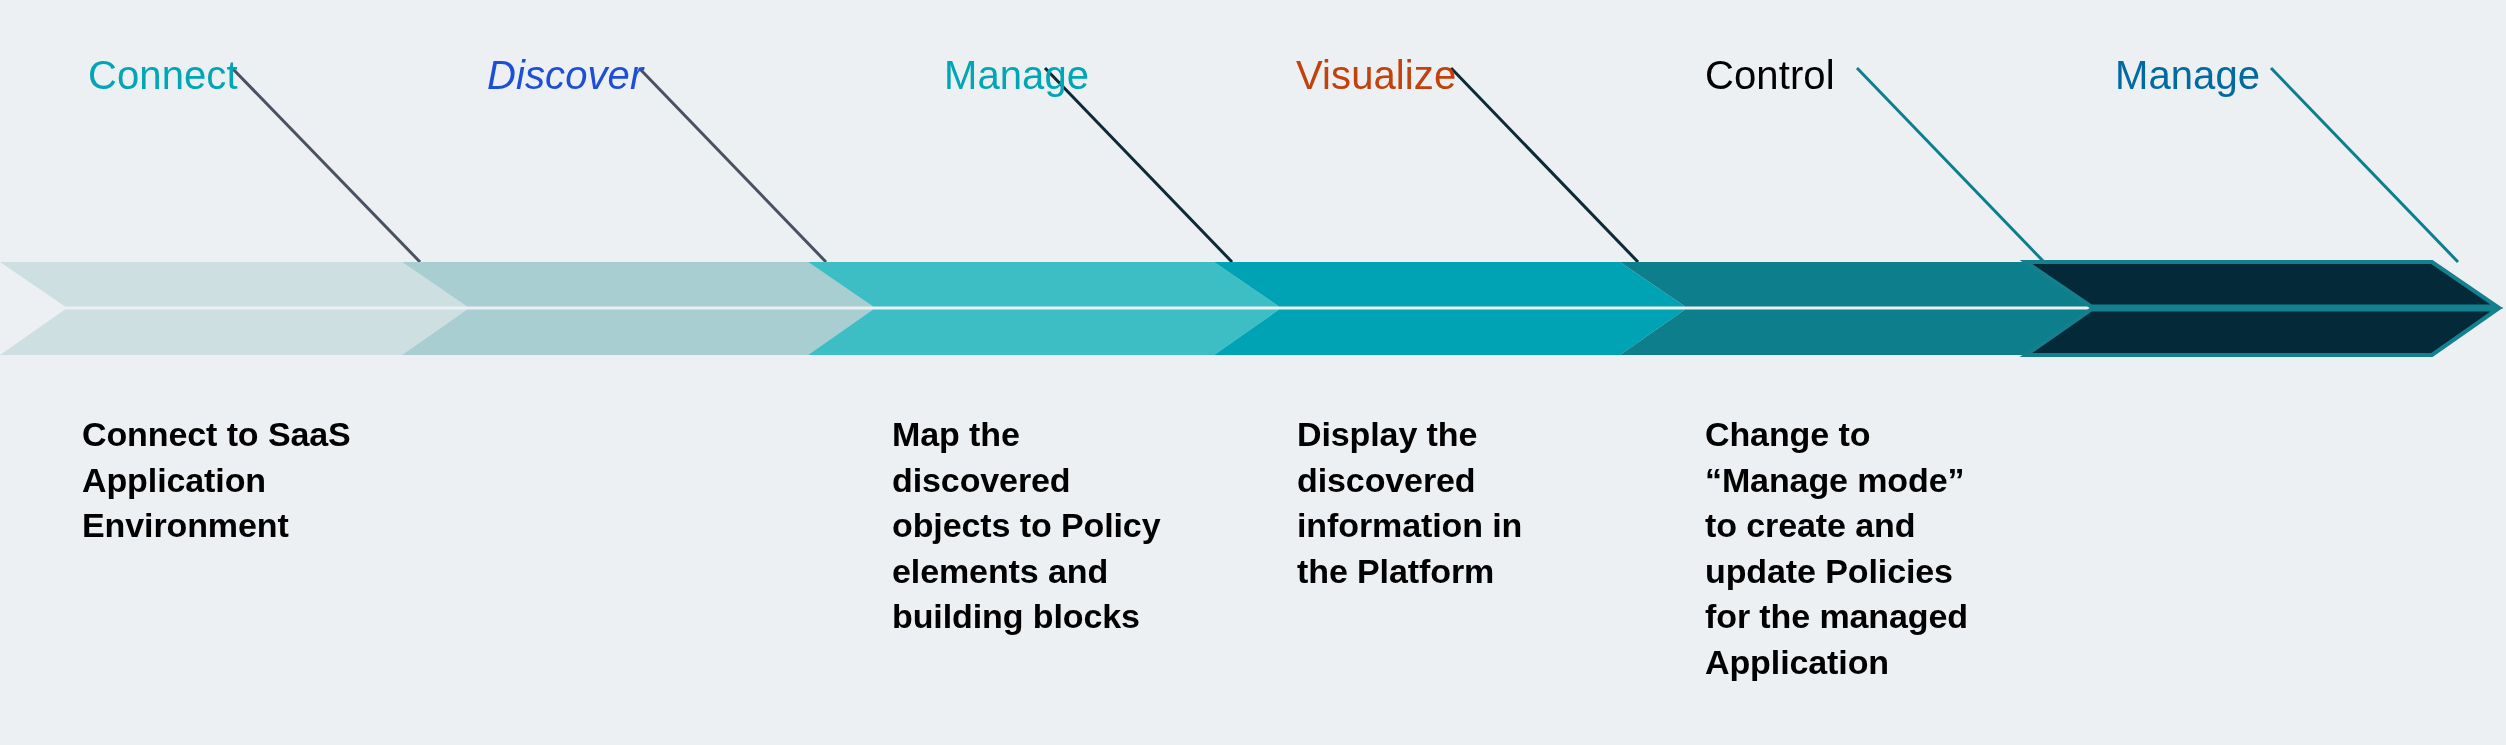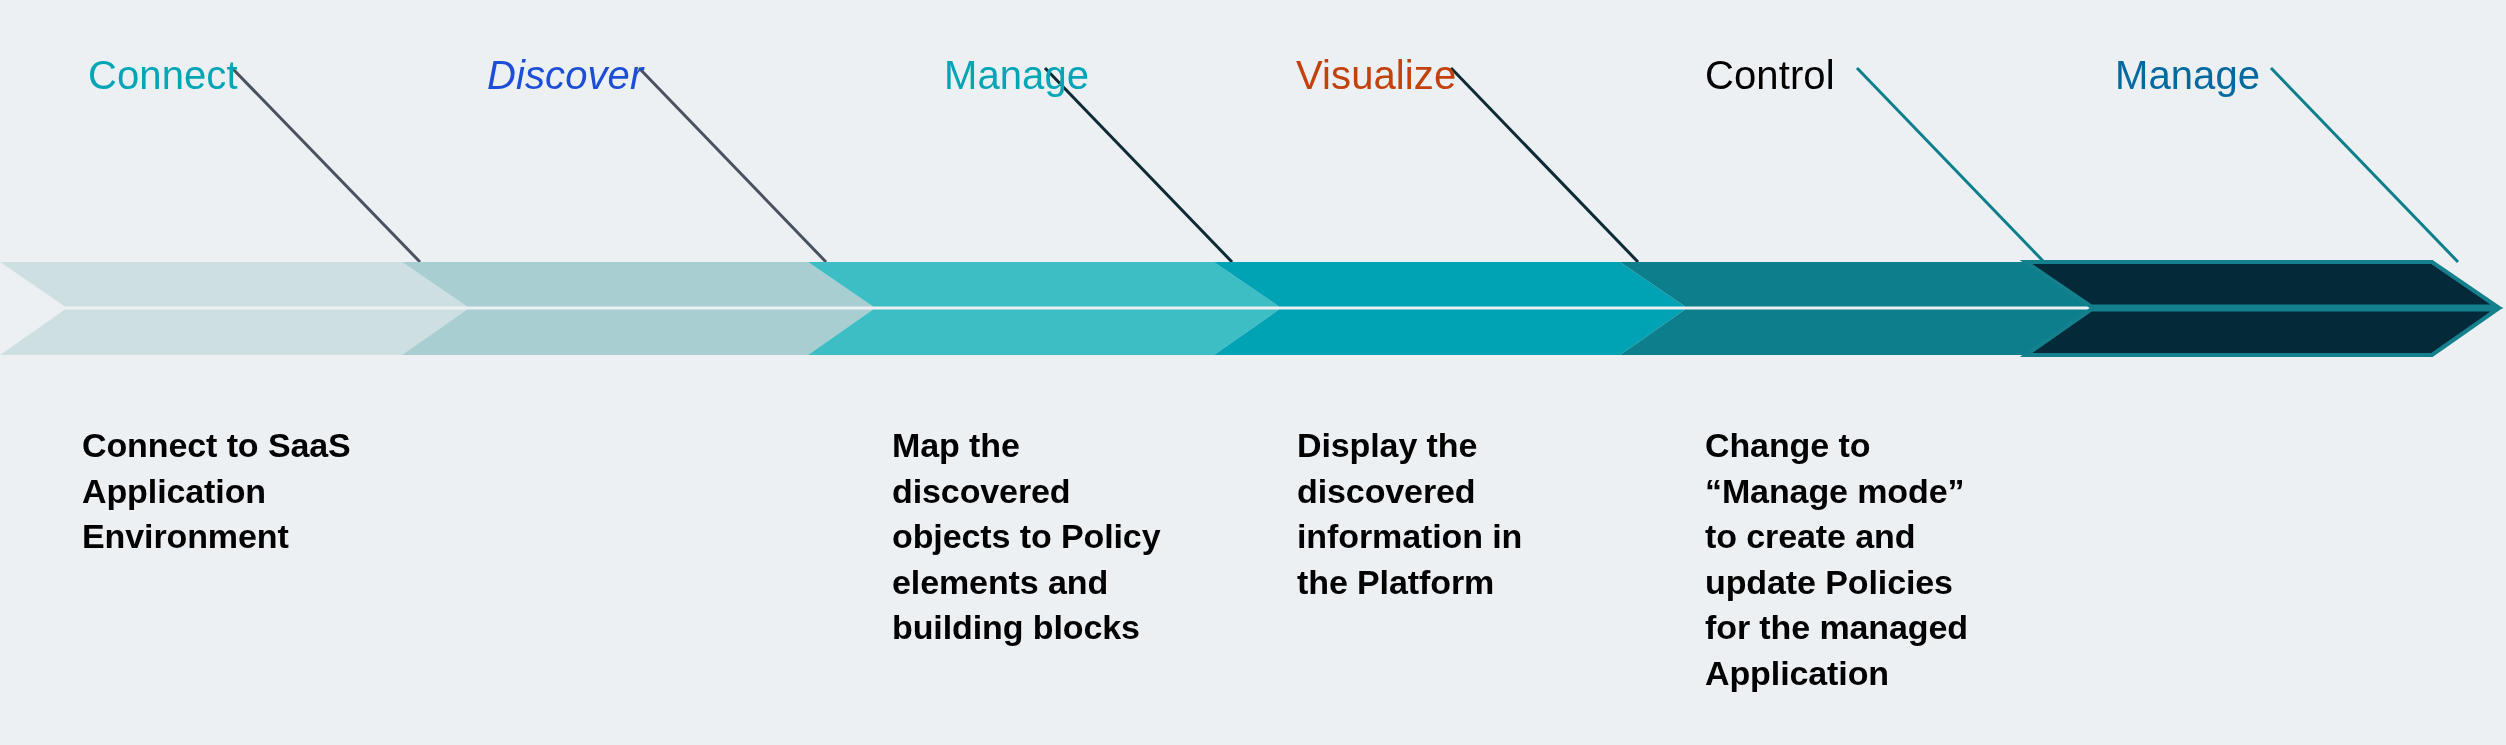--- a/index.html
+++ b/index.html
@@ -36,21 +36,21 @@
     font-size: 40px;
     font-weight: 400;
     letter-spacing: 0.1px;
     white-space: nowrap;
     line-height: 1;
   }
 
   
   .desc {
     position: absolute;
-    top: 423px;
+    top: 412px;
     font-size: 34px;
     font-weight: bold;
     line-height: 1.34;
     color: #000000;
     letter-spacing: -0.1px;
     white-space: pre-line;
   }
 </style>
 </head>
 <body>

